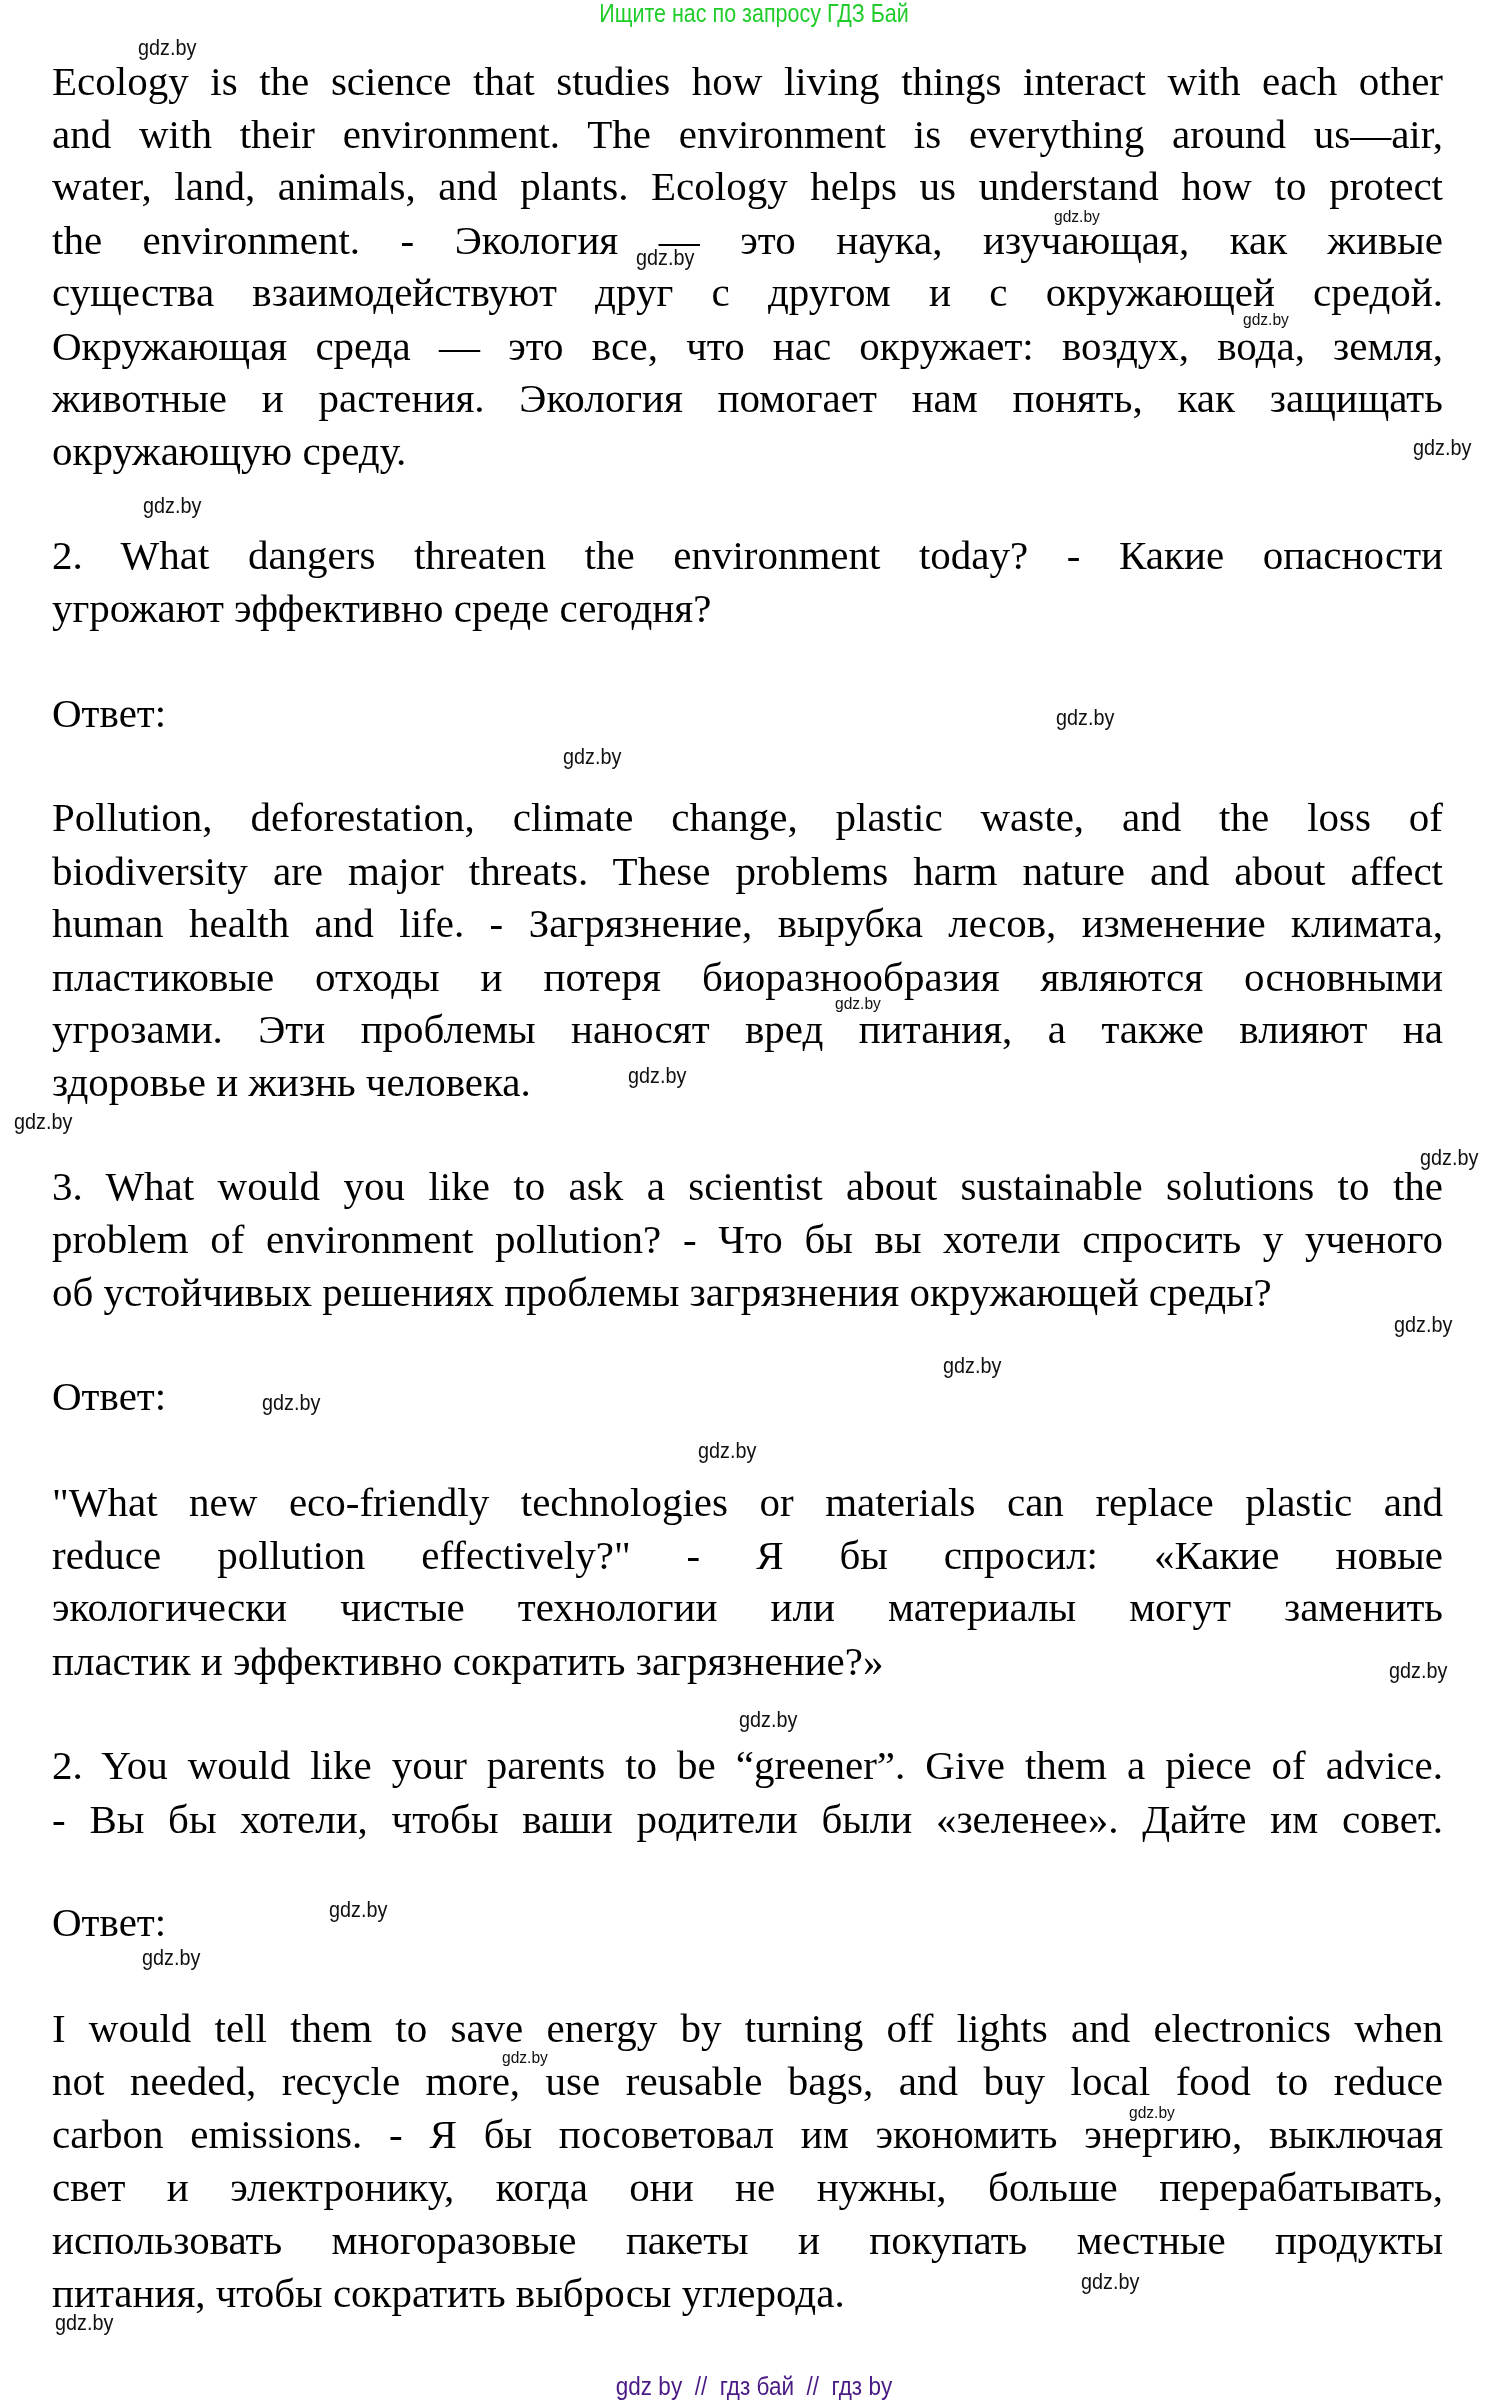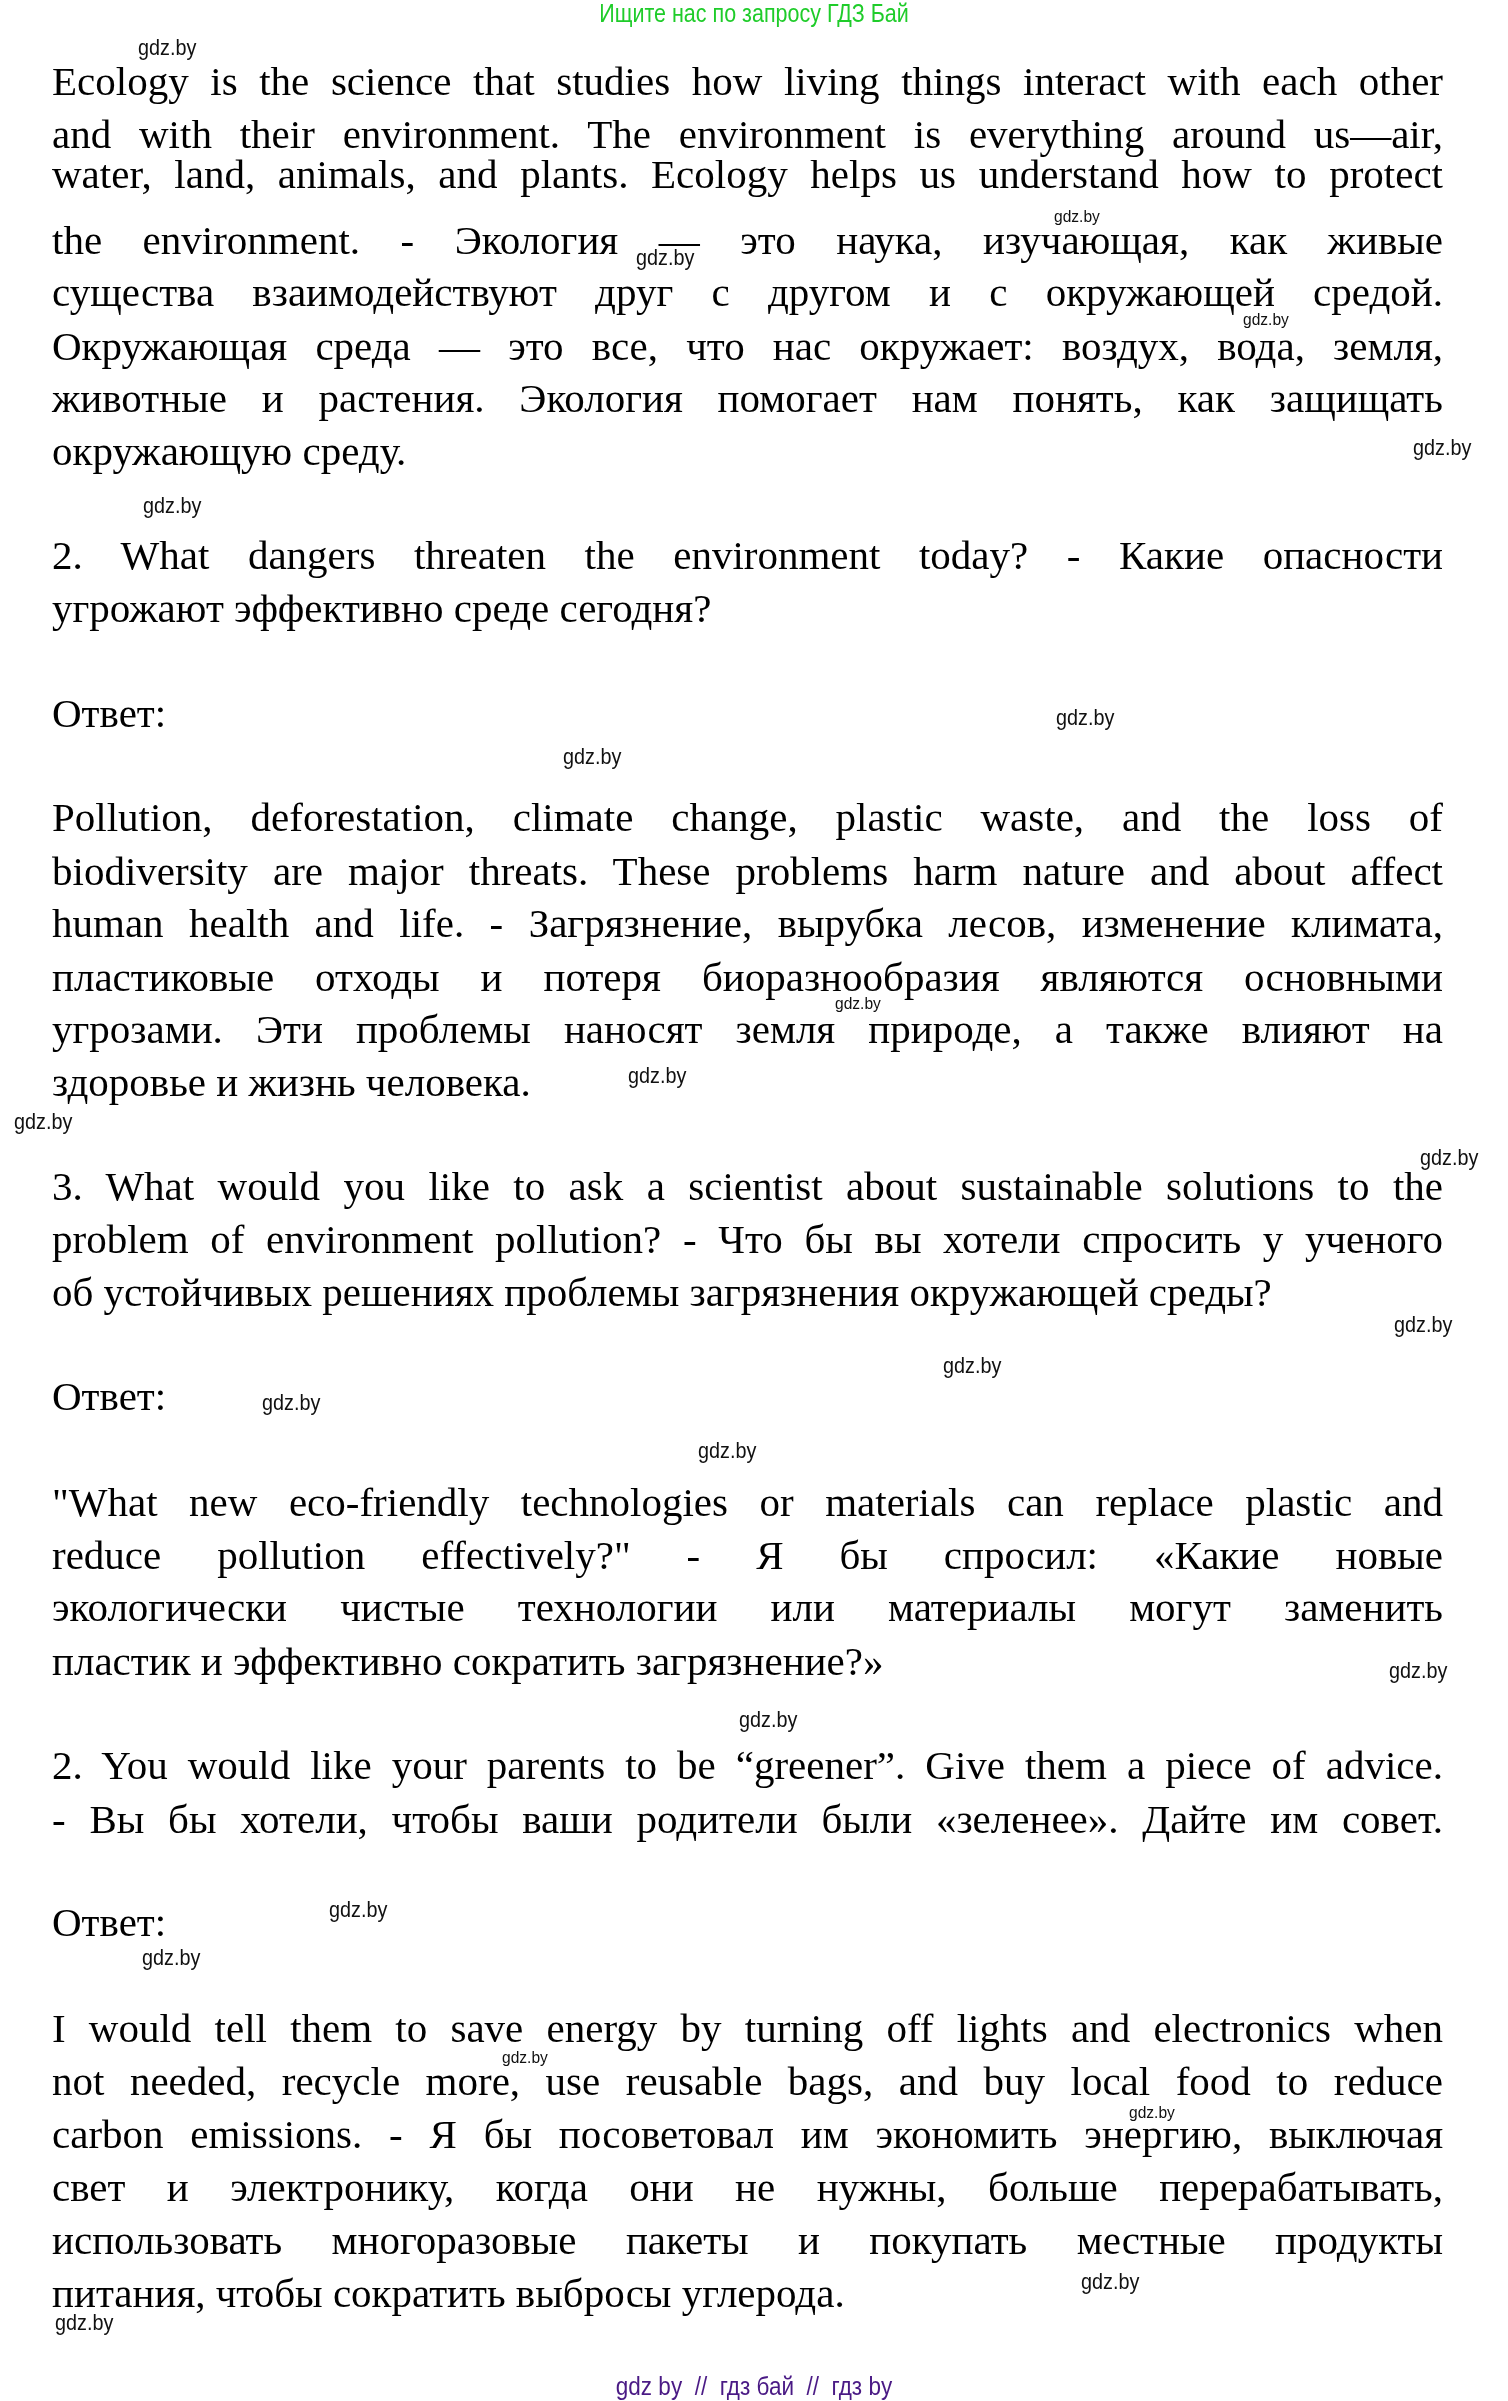--- a/index.html
+++ b/index.html
@@ -28,35 +28,35 @@
     line-height: 28px; white-space: pre; transform: scaleX(0.9); transform-origin: center;
   }
 </style>
 </head>
 <body>
 
 <div class="header">Ищите нас по запросу ГДЗ Бай</div>
 
 <div class="line" style="top:58px">Ecology is the science that studies how living things interact with each other</div>
 <div class="line" style="top:111px">and with their environment. The environment is everything around us—air,</div>
-<div class="line" style="top:151px">water, land, animals, and plants. Ecology helps us understand how to protect</div>
+<div class="line" style="top:163px">water, land, animals, and plants. Ecology helps us understand how to protect</div>
 <div class="line" style="top:217px">the environment. - Экология — это наука, изучающая, как живые</div>
 <div class="line" style="top:269px">существа взаимодействуют друг с другом и с окружающей средой.</div>
 <div class="line" style="top:323px">Окружающая среда — это все, что нас окружает: воздух, вода, земля,</div>
 <div class="line" style="top:375px">животные и растения. Экология помогает нам понять, как защищать</div>
 <div class="line last" style="top:428px">окружающую среду.</div>
 
 <div class="line" style="top:532px">2. What dangers threaten the environment today? - Какие опасности</div>
 <div class="line last" style="top:585px">угрожают эффективно среде сегодня?</div>
 <div class="line last" style="top:690px">Ответ:</div>
 <div class="line" style="top:794px">Pollution, deforestation, climate change, plastic waste, and the loss of</div>
 <div class="line" style="top:848px">biodiversity are major threats. These problems harm nature and about affect</div>
 <div class="line" style="top:900px">human health and life. - Загрязнение, вырубка лесов, изменение климата,</div>
 <div class="line" style="top:954px">пластиковые отходы и потеря биоразнообразия являются основными</div>
-<div class="line" style="top:1006px">угрозами. Эти проблемы наносят земля природе, а также влияют на</div>
+<div class="line" style="top:1006px">угрозами. Эти проблемы наносят вред питания, а также влияют на</div>
 <div class="line last" style="top:1059px">здоровье и жизнь человека.</div>
 
 <div class="line" style="top:1163px">3. What would you like to ask a scientist about sustainable solutions to the</div>
 <div class="line" style="top:1216px">problem of environment pollution? - Что бы вы хотели спросить у ученого</div>
 <div class="line last" style="top:1269px">об устойчивых решениях проблемы загрязнения окружающей среды?</div>
 <div class="line last" style="top:1373px">Ответ:</div>
 <div class="line" style="top:1479px">"What new eco-friendly technologies or materials can replace plastic and</div>
 <div class="line" style="top:1532px">reduce pollution effectively?" - Я бы спросил: «Какие новые</div>
 <div class="line" style="top:1584px">экологически чистые технологии или материалы могут заменить</div>
 <div class="line last" style="top:1638px">пластик и эффективно сократить загрязнение?»</div>

